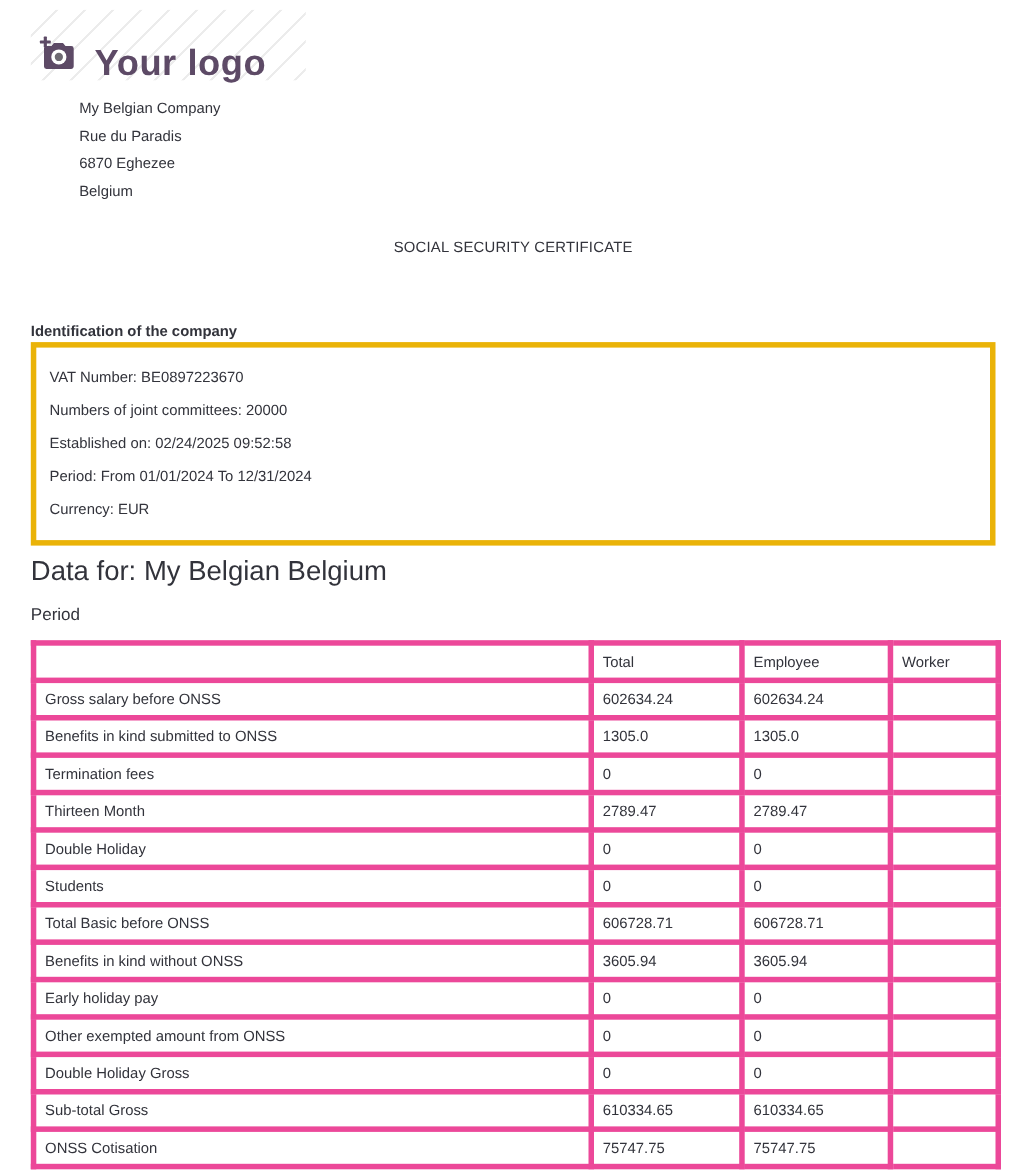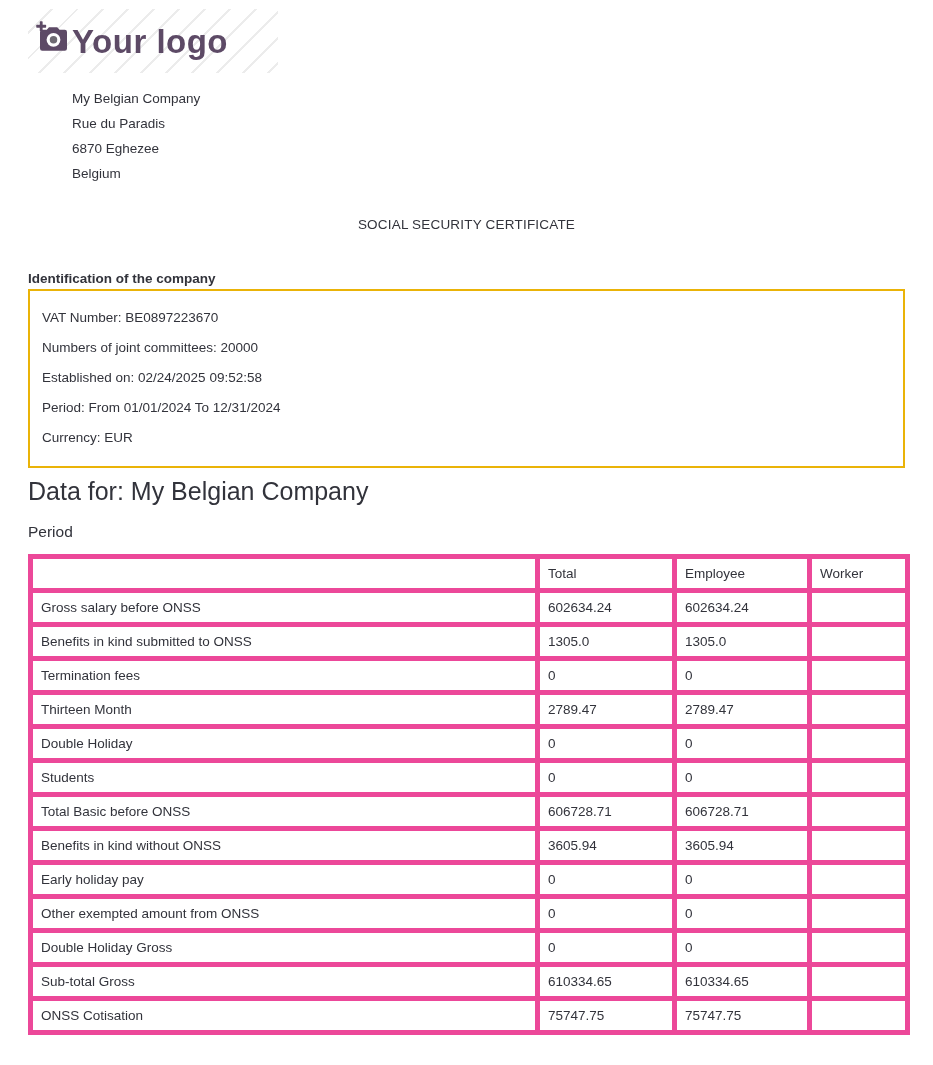--- a/index.html
+++ b/index.html
@@ -9,40 +9,40 @@
     overflow: hidden;
     background: #ffffff;
     font-family: "Liberation Sans", "DejaVu Sans", sans-serif;
     color: #32333b;
   }
   .page { padding: 9px 28px 0 28px; width: 933px; }
 
   
   .logo-box {
     width: 250px; height: 64px;
-    display: flex; align-items: center; gap: 2px;
+    display: flex; align-items: flex-end; gap: 16px;
     padding-left: 6px;
     background: repeating-linear-gradient(135deg, #ffffff 0px, #ffffff 16px, #ececec 16px, #ececec 18px);
   }
   .logo-text {
     font-size: 33px; font-weight: 700; color: #5d4a66; letter-spacing: 0.5px;
     line-height: 1;
   }
   .logo-icon { flex: 0 0 auto; margin-top: -2px; }
 
   .address { margin-top: 13px; font-size: 13.5px; line-height: 25px; }
   .address div { white-space: nowrap; margin-left: 44px; }
 
   .doc-title {
     text-align: center; font-weight: 400; font-size: 13.5px;
     margin-top: 31px; letter-spacing: 0.2px;
   }
 
-  .ident-heading { font-weight: 700; font-size: 13.5px; margin-top: 39px; margin-bottom: 3px; }
-  .ident-box { border: 2px solid #eab308; padding: 5px 12px 7px 12px; }
+  .ident-heading { font-weight: 700; font-size: 13.5px; margin-top: 61px; margin-bottom: 3px; }
+  .ident-box { border: 5px solid #eab308; padding: 5px 12px 7px 12px; }
   .ident-line { margin: 13px 0; font-size: 13.5px; line-height: 17px; }
 
   .data-heading { font-size: 25px; font-weight: 400; margin: 9px 0 0 0; color: #32333b; }
   .sub-heading  { font-size: 15.5px; font-weight: 400; margin: 17px 0 13px 0; }
 
   table.workers {
     border-collapse: collapse; width: 877px; font-size: 13.5px;
     table-layout: fixed;
   }
   table.workers th, table.workers td {
@@ -92,21 +92,21 @@
 
       <p class="ident-line">Numbers of joint committees: 20000</p>
 
       <p class="ident-line">Established on: 02/24/2025 09:52:58</p>
 
       <p class="ident-line">Period: From 01/01/2024 To 12/31/2024</p>
 
       <p class="ident-line">Currency: EUR</p>
     </div>
 
-  <h1 class="data-heading">Data for: My Belgian Company</h1>
+  <h1 class="data-heading">Data for: My Belgian Belgium</h1>
   <h2 class="sub-heading">Period</h2>
 
   <table class="workers">
     <colgroup>
       <col class="c-label">
         <col class="c-total">
         <col class="c-emp">
         <col class="c-work">
     </colgroup>
     <thead>

